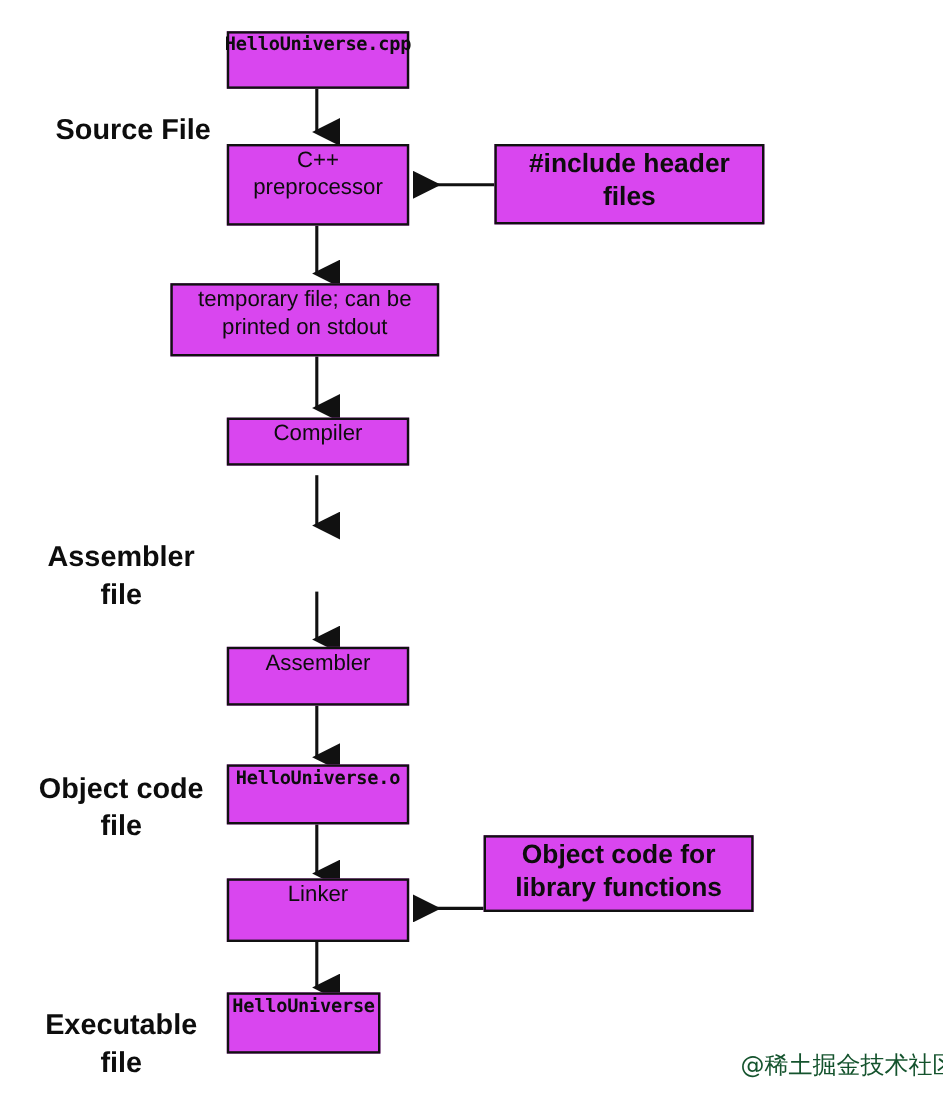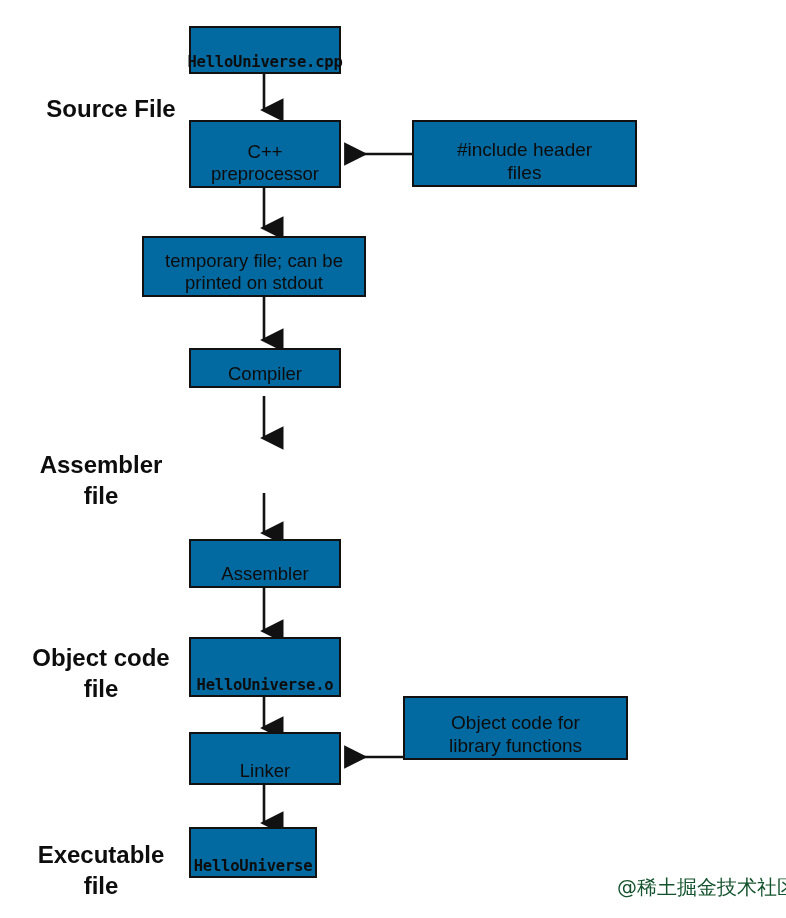--- a/index.html
+++ b/index.html
@@ -12,23 +12,23 @@
     width: 786px;
     height: 918px;
     background: #ffffff;
     overflow: hidden;
     font-family: "Liberation Sans", sans-serif;
   }
   .node {
     position: absolute;
     box-sizing: border-box;
     border: 2.5px solid #111111;
-    background: #0369a1;
+    background: #d946ef;
     display: flex;
-    align-items: flex-end;
+    align-items: flex-start;
     justify-content: center;
     text-align: center;
     color: #0d0d0d;
   }
   .node .txt {
     display: block;
     line-height: 1.22;
     white-space: pre-line;
   }
   
@@ -40,22 +40,22 @@
   }
   
   .node.stage .txt {
     font-family: "Liberation Sans", sans-serif;
     font-weight: normal;
     font-size: 18.5px;
   }
   
   .node.side .txt {
     font-family: "Liberation Sans", sans-serif;
-    font-weight: normal;
-    font-size: 19px;
+    font-weight: bold;
+    font-size: 22px;
     line-height: 1.25;
   }
   .stage-label {
     position: absolute;
     font-family: "Liberation Sans", sans-serif;
     font-weight: bold;
     font-size: 24px;
     line-height: 1.28;
     color: #0d0d0d;
     text-align: center;
@@ -136,21 +136,21 @@
 
   <div class="node stage" style="left:189px; top:348px; width:152px; height:40px;">
     <span class="txt">Compiler</span>
   </div>
 
 
   <div class="node stage" style="left:189px; top:539px; width:152px; height:49px;">
     <span class="txt">Assembler</span>
   </div>
 
-  <div class="node file" style="left:189px; top:637px; width:152px; height:60px;">
+  <div class="node file" style="left:189px; top:637px; width:152px; height:50px;">
     <span class="txt">HelloUniverse.o</span>
   </div>
 
   <div class="node stage" style="left:189px; top:732px; width:152px; height:53px;">
     <span class="txt">Linker</span>
   </div>
 
   <div class="node file" style="left:189px; top:827px; width:128px; height:51px;">
     <span class="txt">HelloUniverse</span>
   </div>

